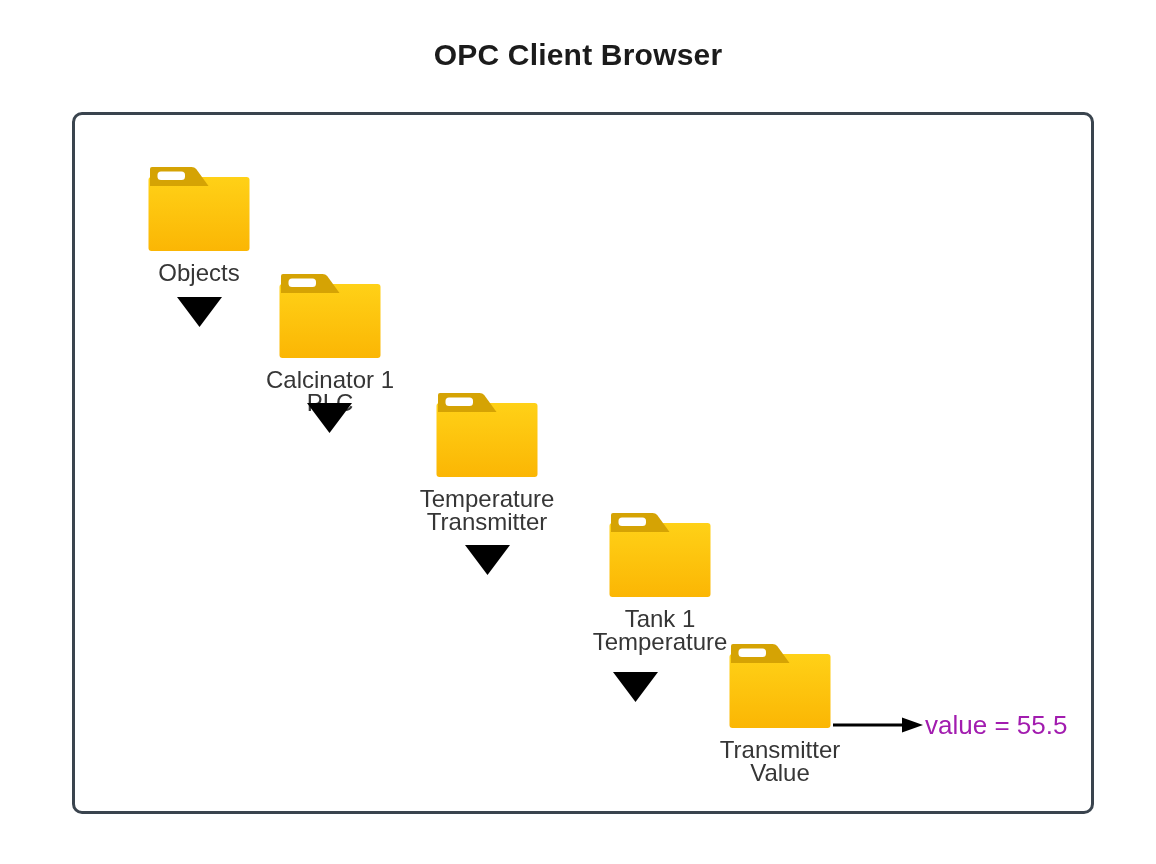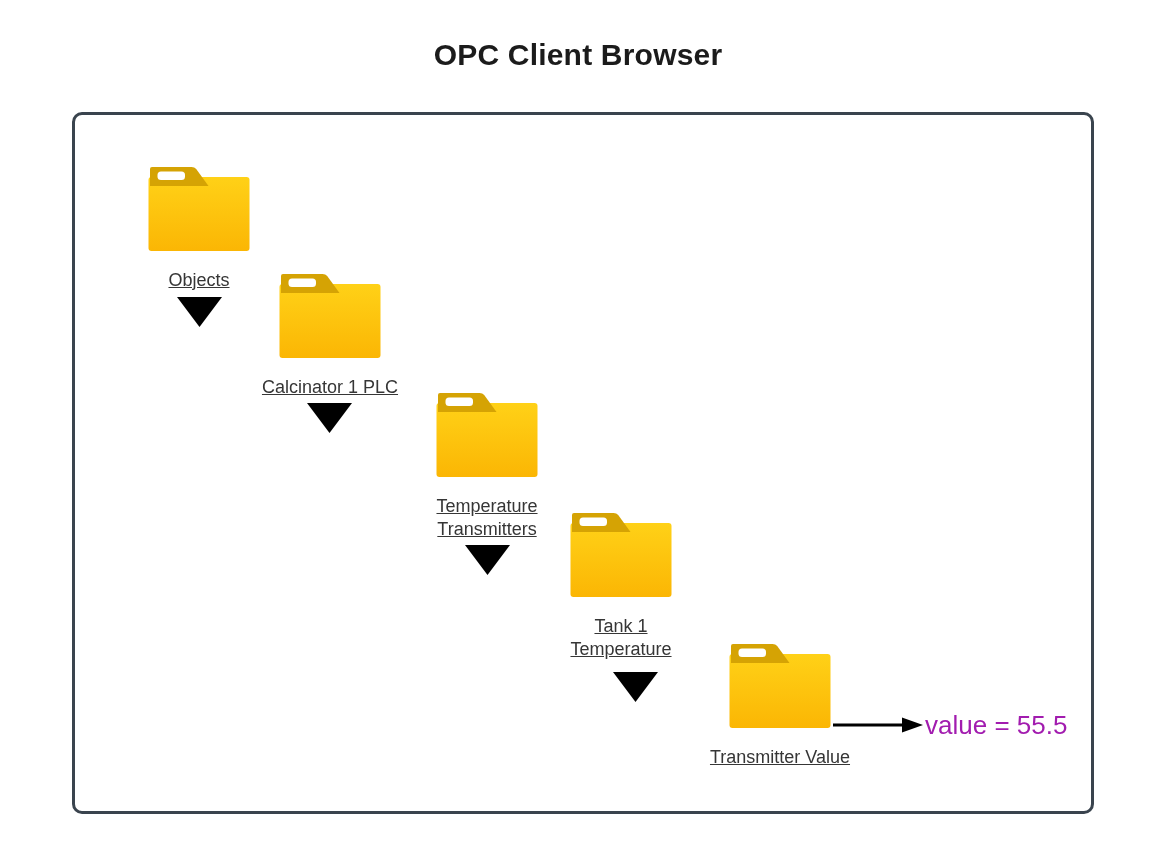--- a/index.html
+++ b/index.html
@@ -43,31 +43,30 @@
     width: 180px;
     text-align: center;
   }
   .node .folder {
     display: block;
     width: 106px;
     height: 87px;
     margin: 0 auto;
   }
   .node .label {
-    margin-top: 16px;
-    font-size: 18px;
+    margin-top: 8px;
+    font-size: 24px;
     line-height: 23px;
     color: #363636;
-    text-decoration: underline;
   }
   .node .label span { display: block; }
   .n1 { left: 109px; top: 166px; }
   .n2 { left: 240px; top: 273px; text-align: center; }
   .n3 { left: 397px; top: 392px; }
-  .n4 { left: 531px; top: 512px; }
+  .n4 { left: 570px; top: 512px; }
   .n5 { left: 690px; top: 643px; }
 
   .tri {
     position: absolute;
     width: 45px;
     height: 30px;
     display: block;
   }
   .t1 { left: 177px; top: 297px; }
   .t2 { left: 307px; top: 403px; }
@@ -142,21 +141,21 @@
   </svg>
 
   <div class="node n3">
     <svg class="folder" viewBox="0 0 106 87">
       <rect x="2.5" y="11" width="101" height="74" rx="3" fill="url(#fbody)"></rect>
       <path d="M4 20 V3 Q4 1 6 1 H45.5 q3 0 4.7 2.1 L62.5 20 Z" fill="#D5A304"></path>
       <rect x="11.5" y="5.5" width="27.5" height="8.5" rx="3.5" fill="#FFFFFF"></rect>
     </svg>
     <div class="label">
       <span>Temperature</span>
-      <span>Transmitters</span>
+      <span>Transmitter</span>
     </div>
   </div>
 
   <svg class="tri t3" viewBox="0 0 45 30">
     <path d="M0 0 H45 L22.5 30 Z" fill="#000000"></path>
   </svg>
 
   <div class="node n4">
     <svg class="folder" viewBox="0 0 106 87">
       <rect x="2.5" y="11" width="101" height="74" rx="3" fill="url(#fbody)"></rect>

